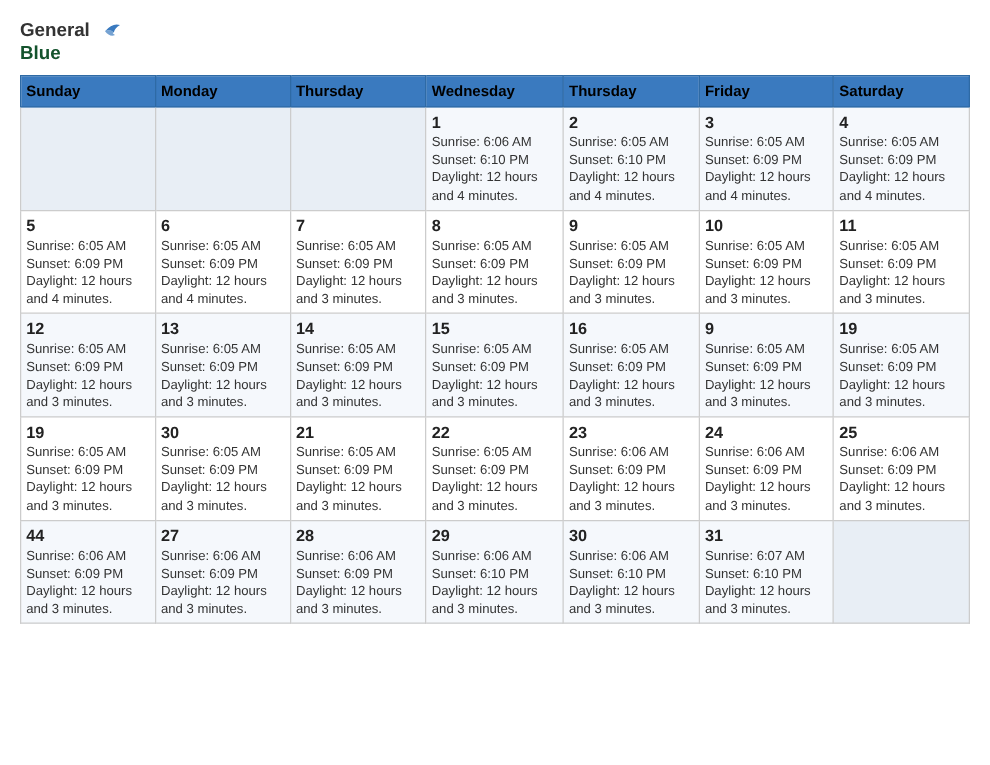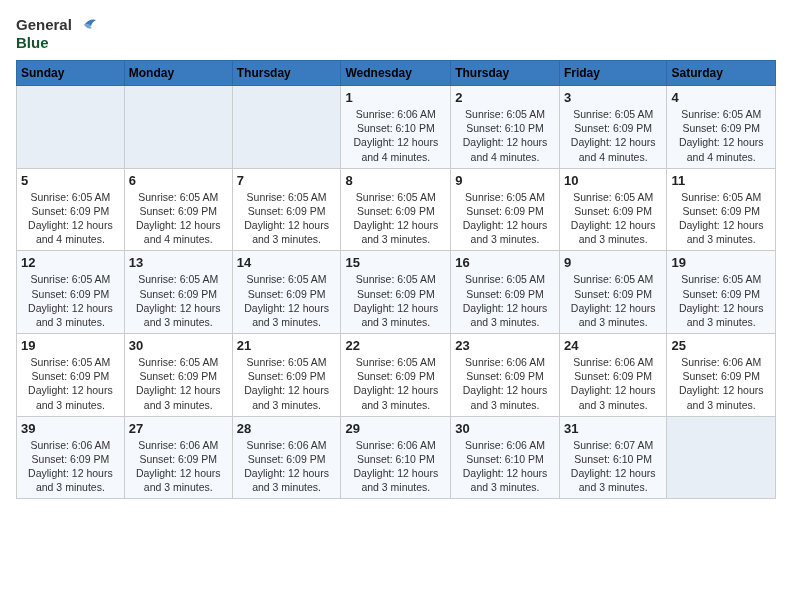--- a/index.html
+++ b/index.html
@@ -65,21 +65,20 @@
     .day-number {
       font-size: 13px;
       font-weight: bold;
       color: #222;
       margin-bottom: 2px;
     }
     .day-info {
       color: #333;
       font-size: 10.5px;
       line-height: 1.35;
-      text-align: center;
     }
   </style>
 </head>
 <body>
 
 <div class="header">
   <div class="logo">
   <div style="display:flex;flex-direction:column;align-items:flex-start;line-height:1.2;">
     <div style="display:flex;align-items:flex-end;gap:2px;">
       <span style="font-size:15px;font-weight:bold;color:#333;">General</span>
@@ -291,21 +290,21 @@
         <td>
           <div class="day-number">25</div>
           <div class="day-info">Sunrise: 6:06 AM
 Sunset: 6:09 PM
 Daylight: 12 hours
 and 3 minutes.</div>
         </td>
       </tr>
       <tr>
         <td>
-          <div class="day-number">39</div>
+          <div class="day-number">44</div>
           <div class="day-info">Sunrise: 6:06 AM
 Sunset: 6:09 PM
 Daylight: 12 hours
 and 3 minutes.</div>
         </td>
         <td>
           <div class="day-number">27</div>
           <div class="day-info">Sunrise: 6:06 AM
 Sunset: 6:09 PM
 Daylight: 12 hours

